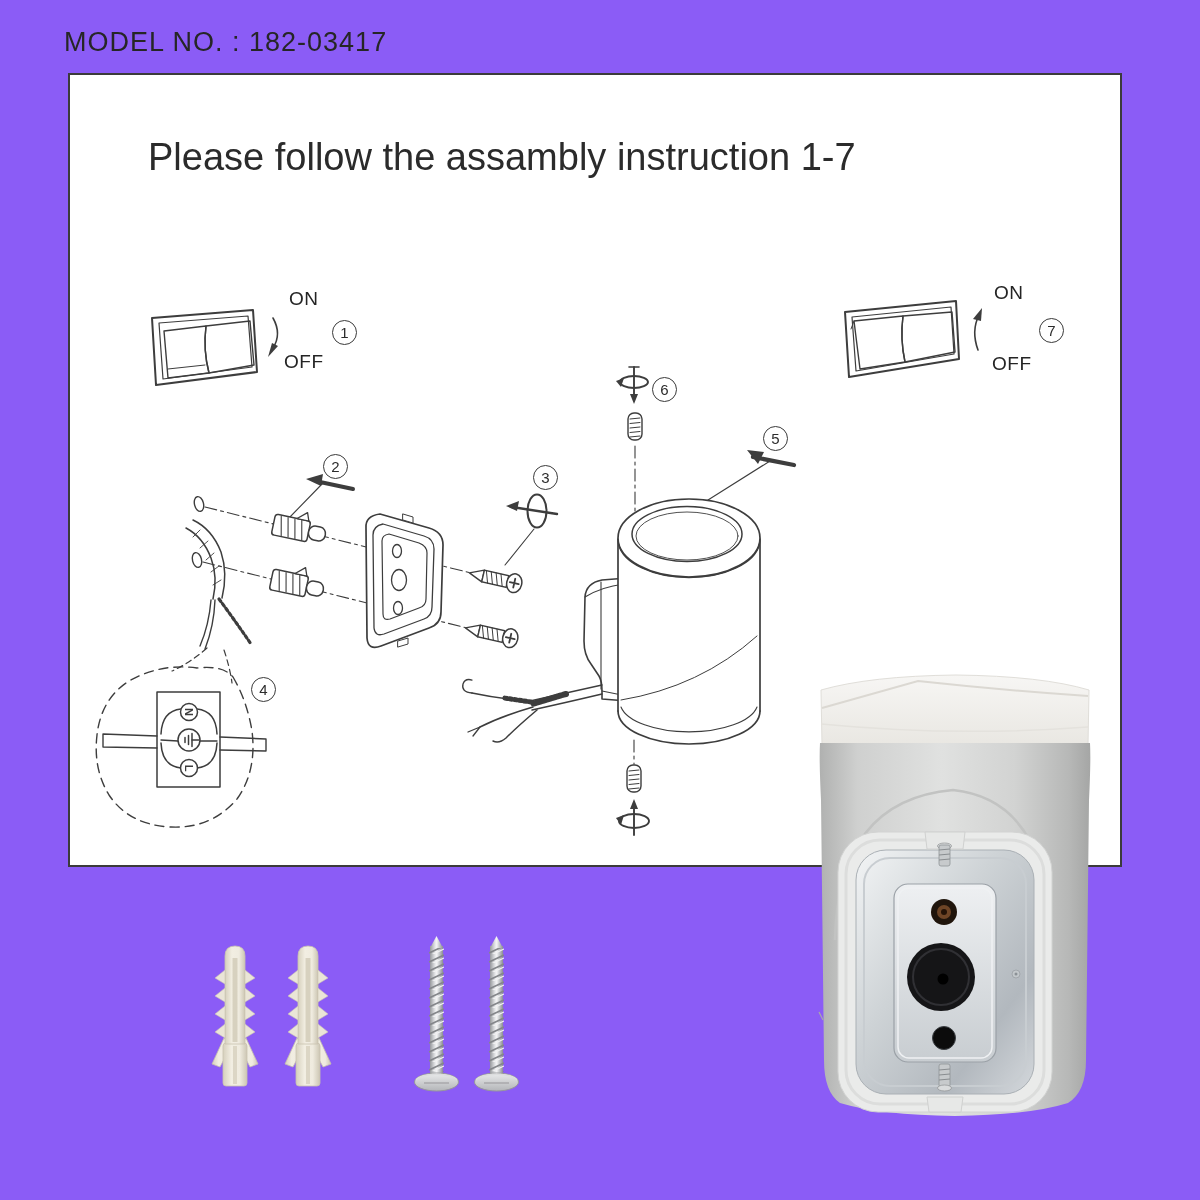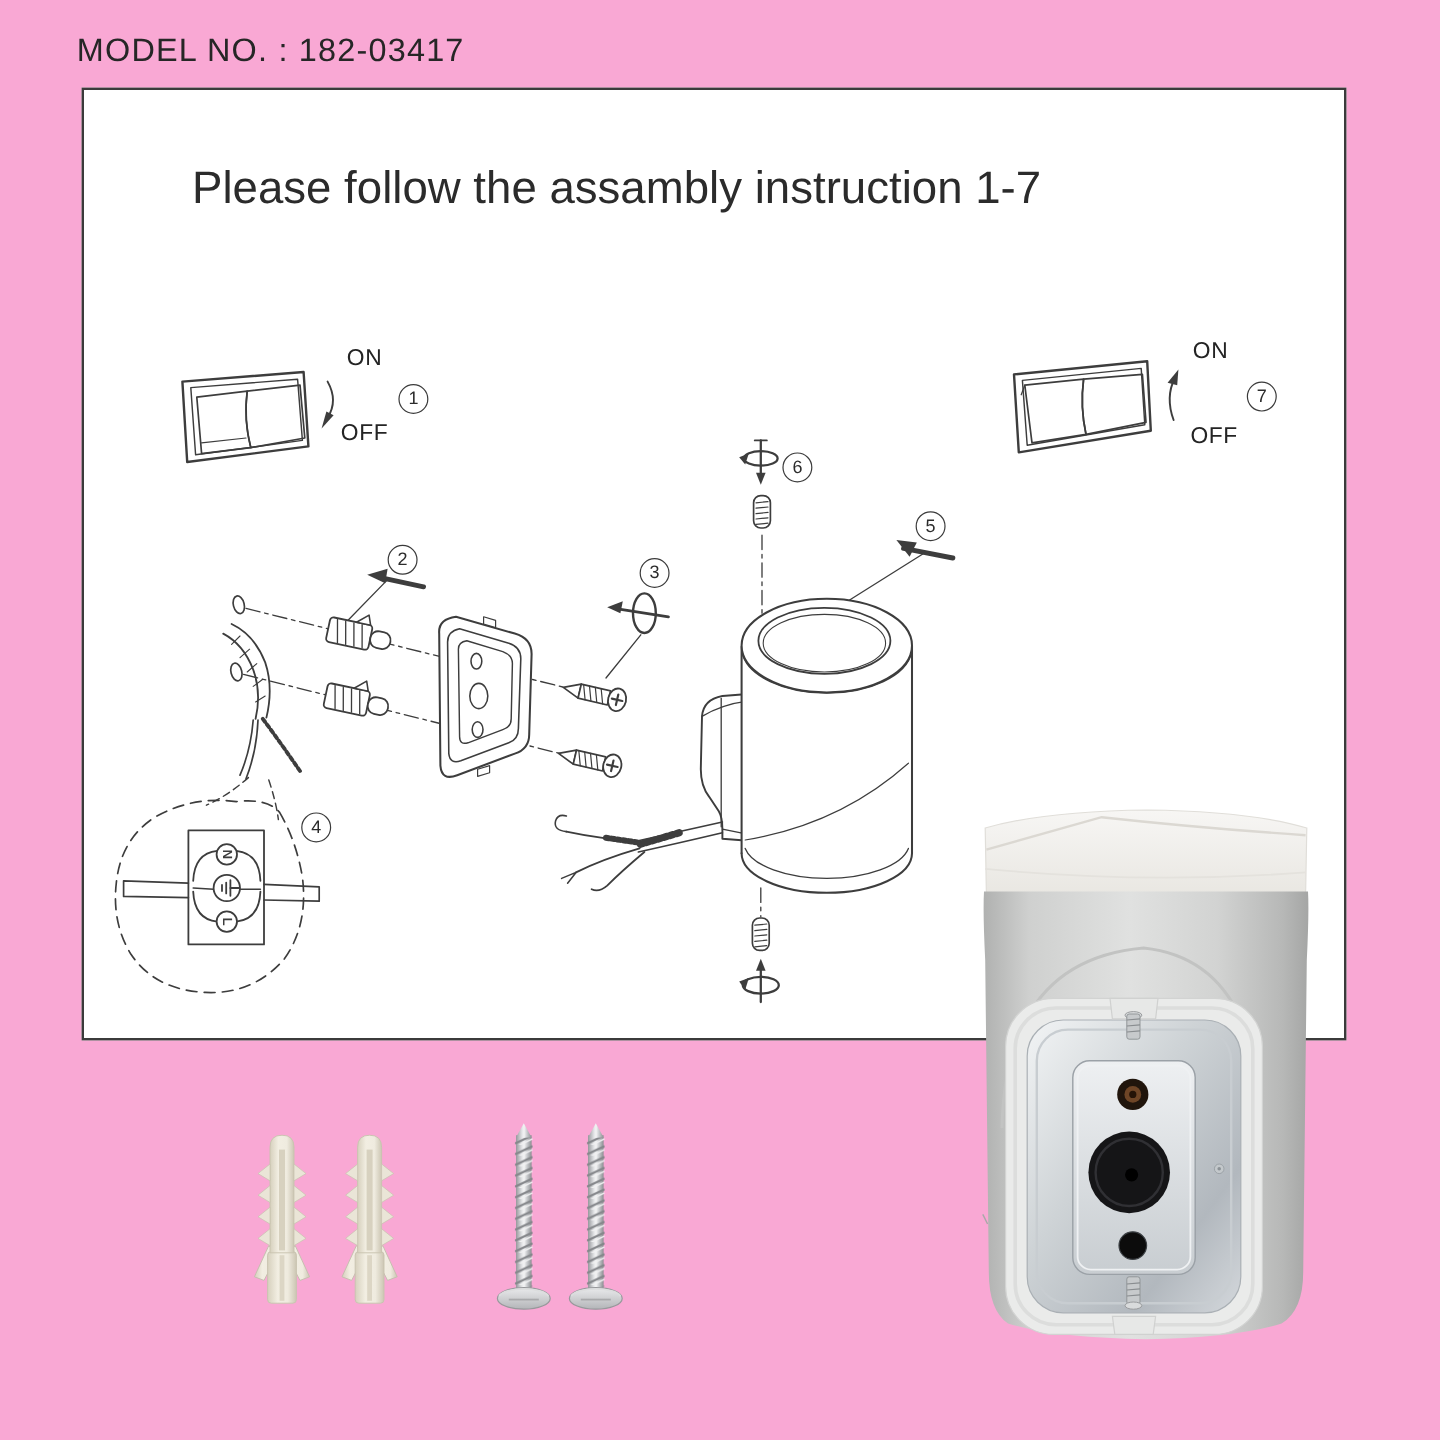--- a/index.html
+++ b/index.html
@@ -1,22 +1,22 @@
 <!DOCTYPE html>
 <html><head>
 <meta charset="utf-8">
 <style>
   html,body{margin:0;padding:0;background:#fff;}
-  .page{position:relative;width:1200px;height:1200px;background:#f9a8d4;overflow:hidden;
+  .page{position:relative;width:1200px;height:1200px;background:#8b5cf6;overflow:hidden;
         font-family:"Liberation Sans",sans-serif;color:#2a2a2a;}
   .model-label{position:absolute;left:64px;top:27px;font-size:27px;letter-spacing:1px;
         color:#262626;white-space:nowrap;}
   .inst-box{position:absolute;left:68px;top:73px;width:1054px;height:794px;
         border:2px solid #3b3b3b;box-sizing:border-box;background:#fff;}
-  .inst-title{position:absolute;left:160px;top:136px;font-size:38px;color:#2b2b2b;white-space:nowrap;}
+  .inst-title{position:absolute;left:148px;top:136px;font-size:38px;color:#2b2b2b;white-space:nowrap;}
   .diagram-svg{position:absolute;left:0;top:0;width:1200px;height:1200px;}
   .onoff{position:absolute;font-size:19px;font-weight:400;letter-spacing:0.5px;color:#242424;white-space:nowrap;}
   .circle-num{position:absolute;width:25px;height:25px;border:1.6px solid #3a3a3a;border-radius:50%;
         box-sizing:border-box;display:flex;align-items:center;justify-content:center;
         font-size:15px;color:#2c2c2c;background:#fff;}
 </style>
 </head>
 <body>
 
 <div class="page">

